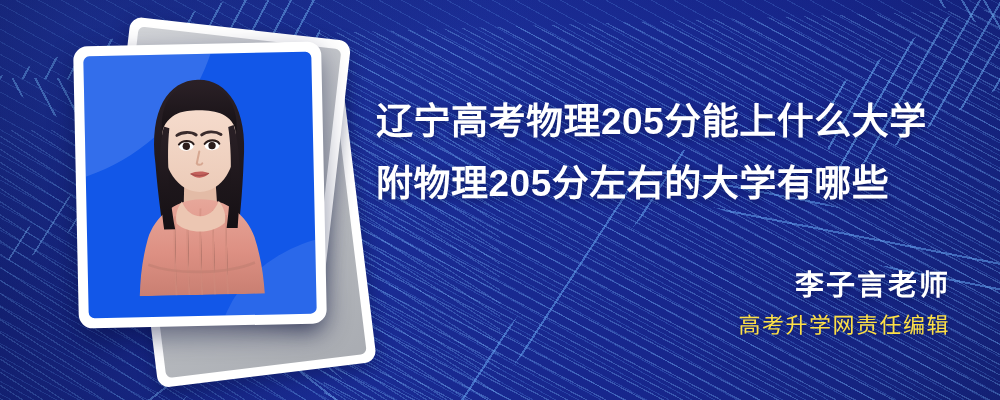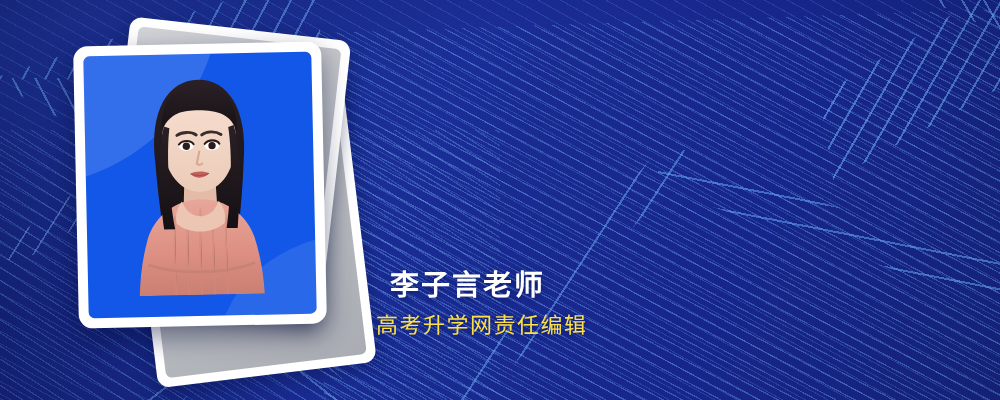--- a/index.html
+++ b/index.html
@@ -308,20 +308,21 @@
     text-shadow: 0 2px 7px rgba(6,14,64,0.55);
     white-space: nowrap;
   }
   .headline .line { display: block; }
 
   .byline {
     position: absolute;
     left: 14px;
     top: 270px;
     width: 560px;
+    text-align: right;
   }
   .author-name {
     color: #ffffff;
     font-size: 29px;
     font-weight: 700;
     letter-spacing: 2px;
     line-height: 1.1;
     text-shadow: 0 2px 6px rgba(6,14,64,0.5);
     white-space: nowrap;
   }
@@ -440,20 +441,24 @@
 
           <path d="M114 130 C119 127 129 127 134 130 C129 136 119 136 114 130 Z" fill="#c4615c"></path>
           <path d="M114 130 C119 133 129 133 134 130" stroke="#a84f4c" stroke-width="1.4" fill="none"></path>
         </svg>
       </div>
     </div>
   </div>
 
   <div class="content">
 
+    <h1 class="headline">
+      <span class="line">辽宁高考物理205分能上什么大学</span>
+      <span class="line">附物理205分左右的大学有哪些</span>
+    </h1>
 
     <div class="byline">
       <div class="author-name">李子言老师</div>
       <div class="author-role">高考升学网责任编辑</div>
     </div>
 
   </div>
 </div>
 
 </body></html>

